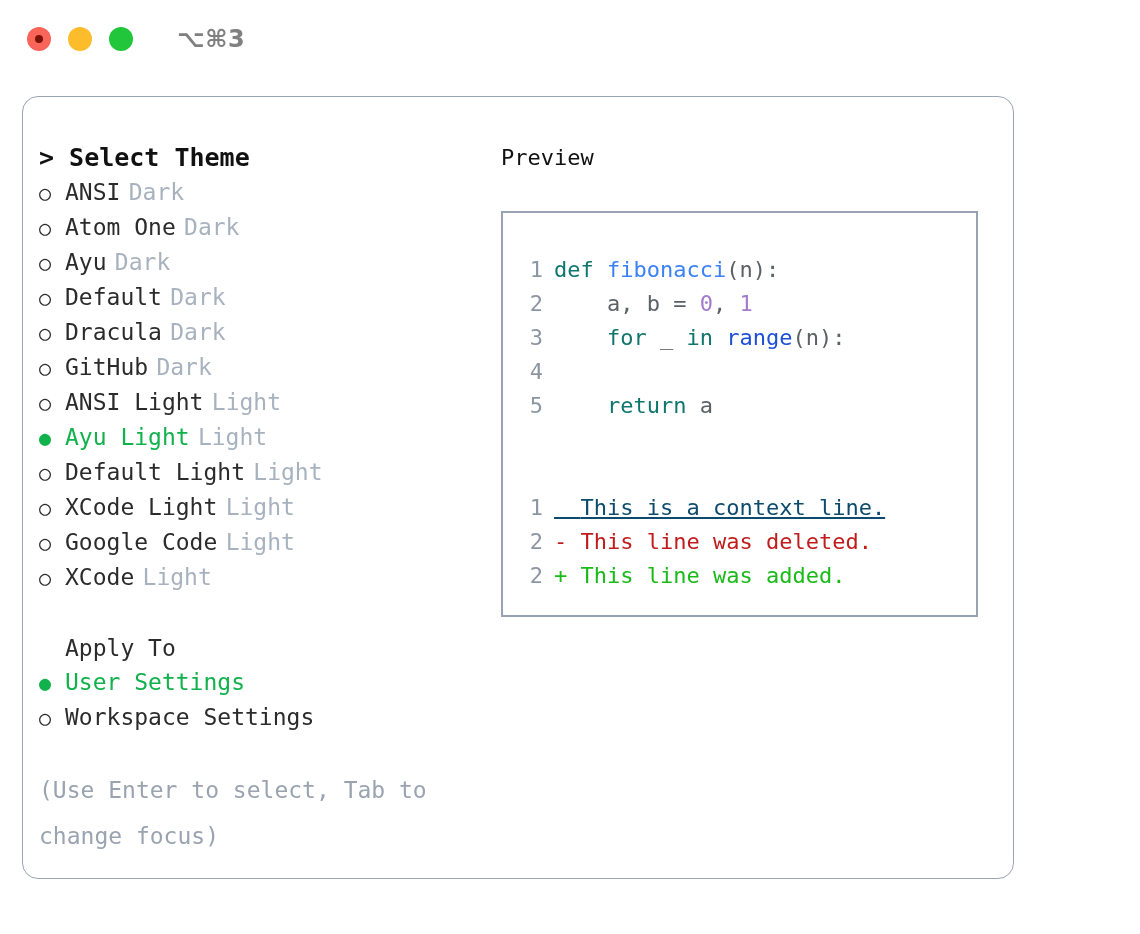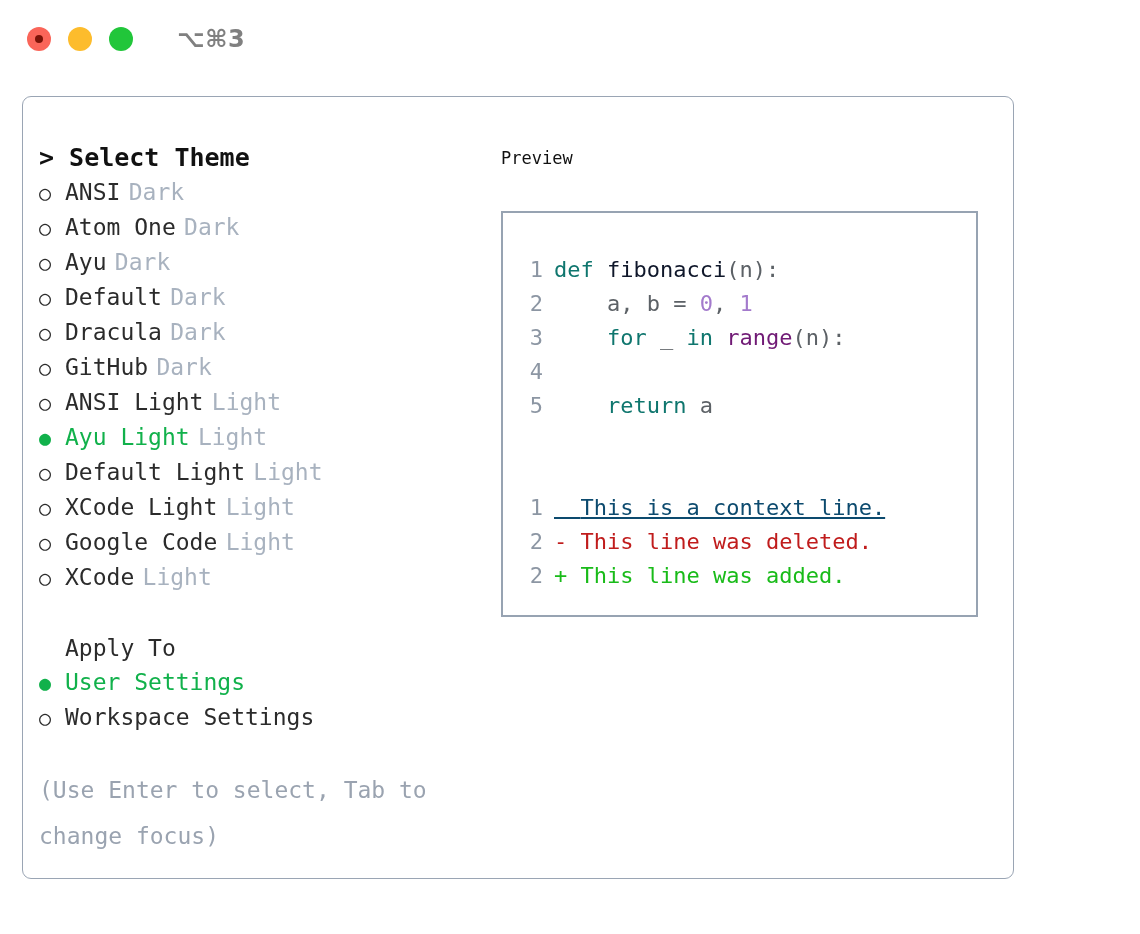--- a/index.html
+++ b/index.html
@@ -61,21 +61,21 @@
     letter-spacing: 0.5px;
     font-family: "DejaVu Sans", "Liberation Sans", sans-serif;
   }
 
   
   .panel {
     position: absolute;
     left: 22px; top: 96px;
     width: 992px; height: 783px;
     border: 1.5px solid #9AA5B4;
-    border-radius: 9px;
+    border-radius: 16px;
     box-sizing: border-box;
     background: #ffffff;
   }
 
   .panel-body {
     position: relative;
     width: 100%; height: 100%;
   }
 
   
@@ -138,21 +138,21 @@
     font-family: "DejaVu Sans Mono", "Liberation Mono", monospace;
   }
 
   
   .right-col {
     position: absolute;
     left: 478px; top: 44px;
     width: 500px;
   }
   .preview-title {
-    font-size: 17px;
+    font-size: 22px;
     color: #111111;
     line-height: 34px;
     font-family: "DejaVu Sans Mono", "Liberation Mono", monospace;
   }
   .preview-box {
     margin-top: 36px;
     width: 477px;
     height: 406px;
     border: 2px solid #97A3B2;
     box-sizing: border-box;
@@ -171,23 +171,23 @@
   .ln {
     width: 40px;
     flex: none;
     text-align: right;
     color: #8C96A3;
     margin-right: 11px;
   }
   .blank-line { height: 34px; }
 
   .tok-kw   { color: #0f766e; }
-  .tok-fn   { color: #0f172a; }
+  .tok-fn   { color: #3b82f6; }
   .tok-num  { color: #A37ACC; }
-  .tok-call { color: #701a75; text-align: right; }
+  .tok-call { color: #1d4ed8; text-align: right; }
   .tok-txt  { color: #5C6166; }
 
   .diff-ctx { color: #0c4a6e; text-decoration: underline; }
   .diff-del { color: #C01C1C; }
   .diff-add { color: #19BB19; }
 </style>
 </head>
 <body>
 
 <div class="window">

